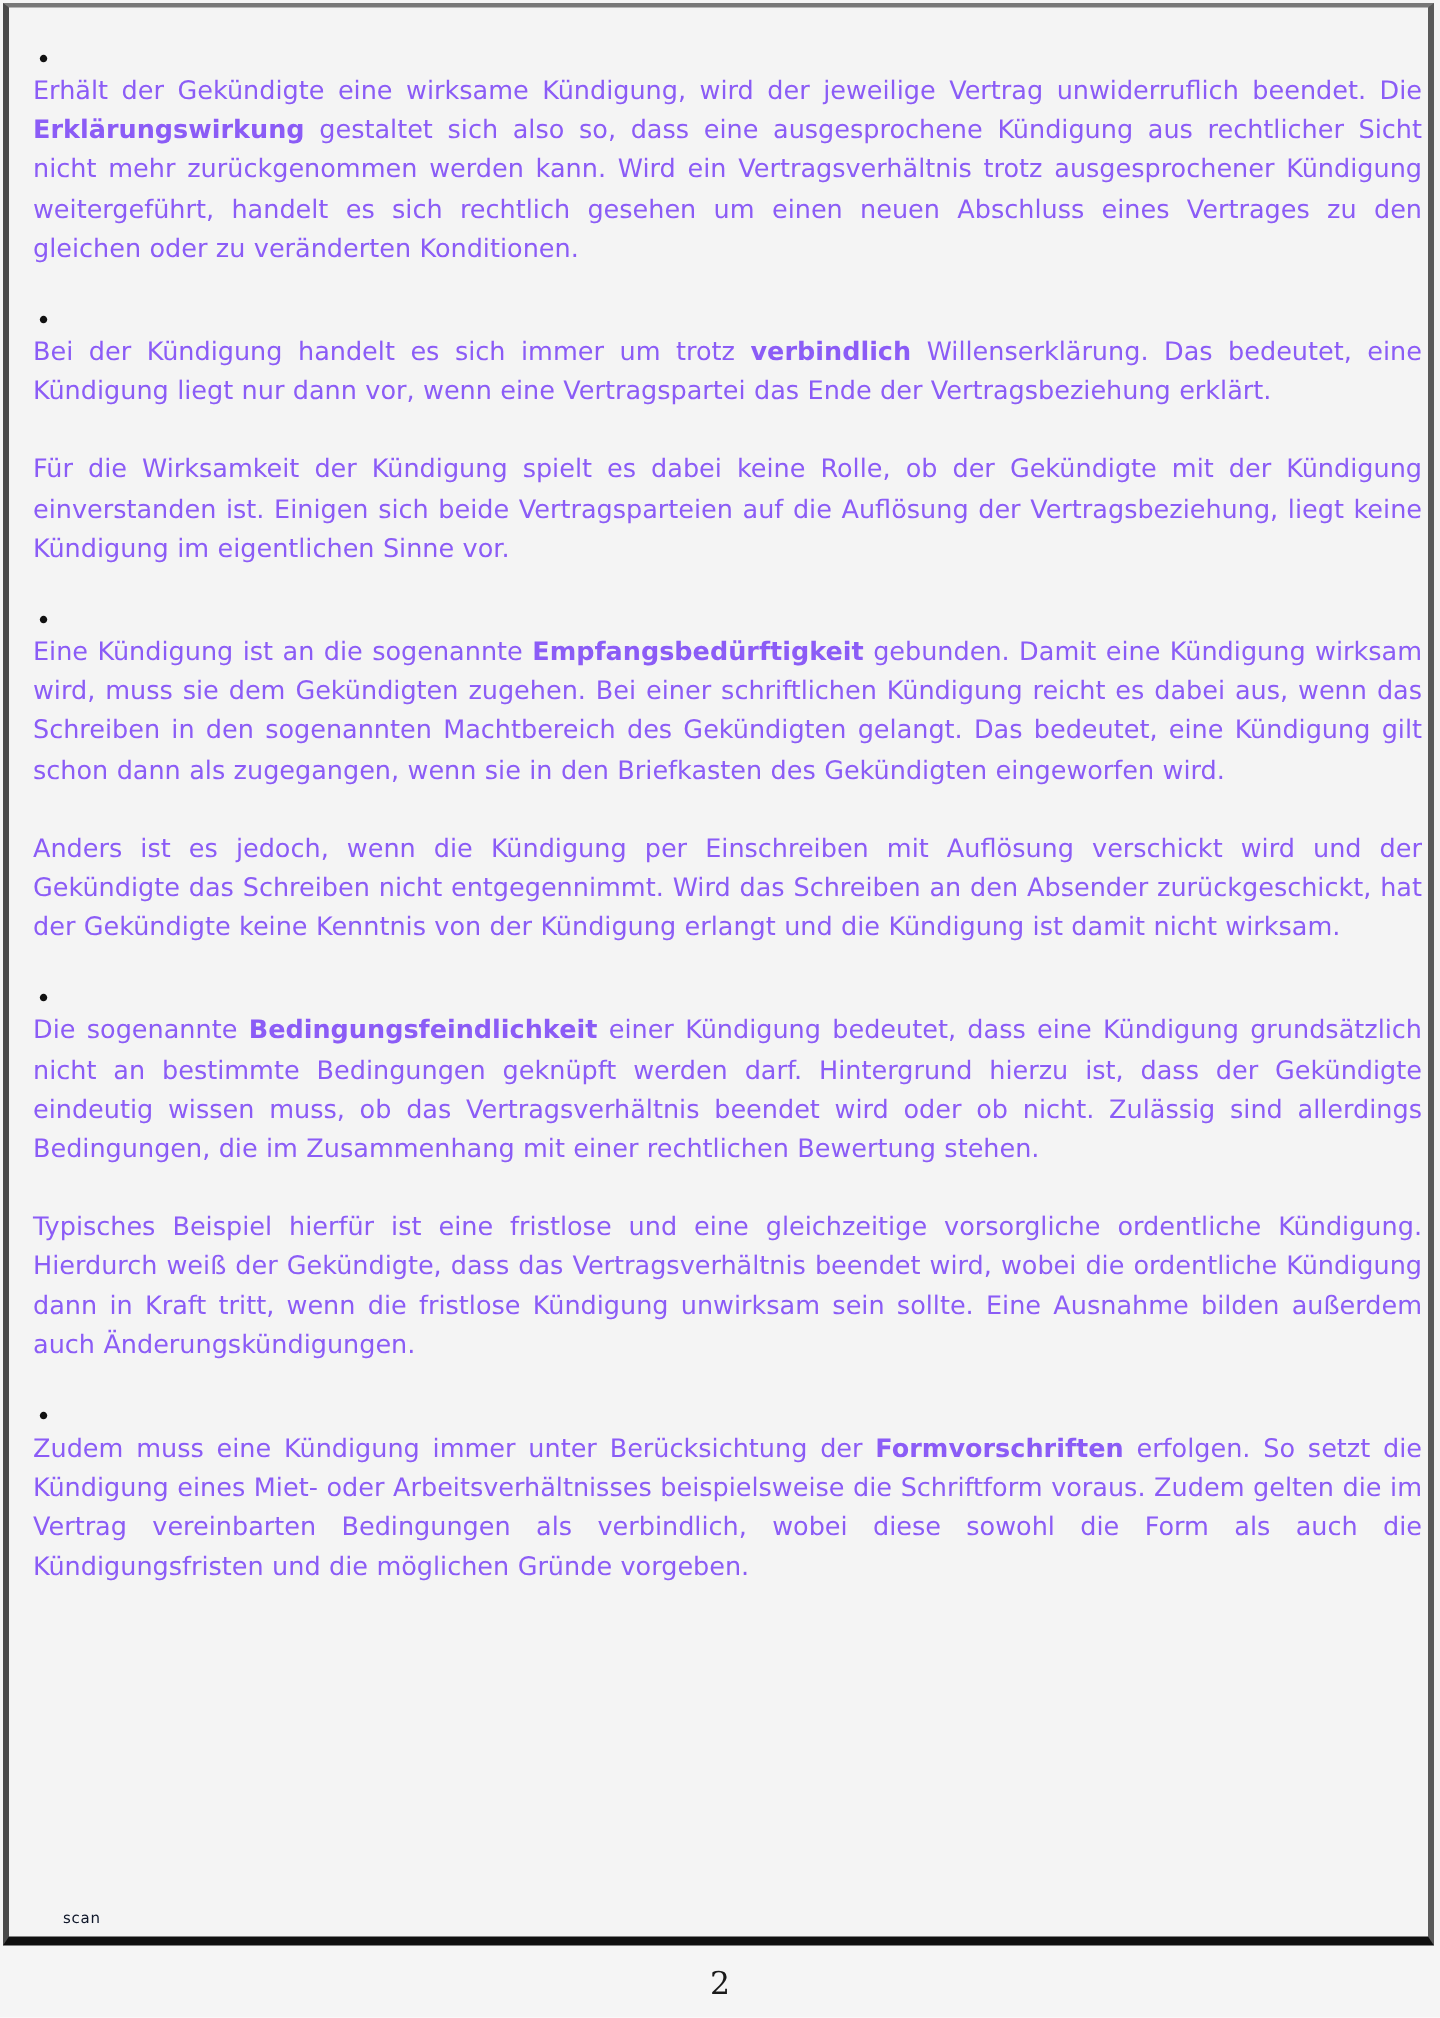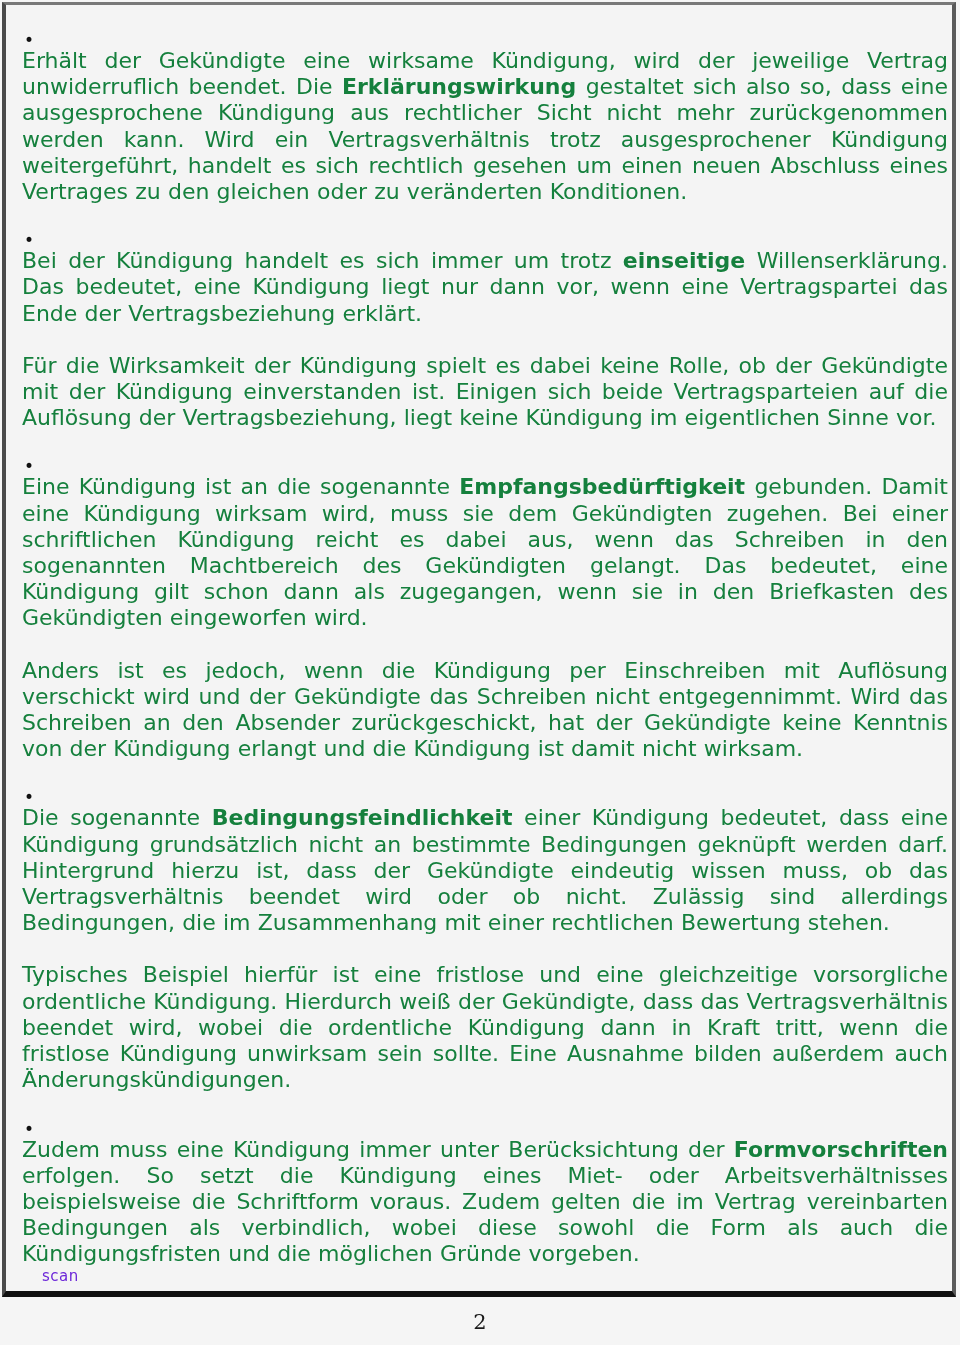--- a/index.html
+++ b/index.html
@@ -55,44 +55,44 @@
     font-size: 17px;
     line-height: 10px;
     color: #111;
     height: 13px;
     margin-left: 2px;
     letter-spacing: 0;
   }
 
   p.para {
     margin: 0;
-    font-size: 22px;
+    font-size: 17px;
     line-height: 26.2px;
-    color: #15803d;
+    color: #8b5cf6;
     text-align: justify;
     text-justify: inter-word;
     -webkit-hyphens: none;
     hyphens: none;
     word-spacing: 0.2px;
   }
 
   
   p.para.justify { text-align: justify; }
   .gap-md { height: 26px; }
   .gap-lg { height: 30px; }
 
   b { font-weight: bold; }
 
   
   .watermark {
     position: absolute;
     left: 36px;
     bottom: 6px;
-    font-size: 15px;
-    color: #6d28d9;
+    font-size: 10px;
+    color: #0f172a;
     font-family: "DejaVu Sans", sans-serif;
     letter-spacing: 0.5px;
     user-select: none;
   }
 
   .page-number {
     position: absolute;
     left: 0;
     top: 1310px;
     width: 960px;
@@ -111,21 +111,21 @@
 
     <div class="content" id="doc-body">
 
     <div class="block">
           <span class="bullet">•</span>
           <p class="para justify"><span>Erhält der Gekündigte eine wirksame Kündigung, wird der jeweilige Vertrag unwiderruflich beendet. Die </span><b>Erklärungswirkung</b><span> gestaltet sich also so, dass eine ausgesprochene Kündigung aus rechtlicher Sicht nicht mehr zurückgenommen werden kann. Wird ein Vertragsverhältnis trotz ausgesprochener Kündigung weitergeführt, handelt es sich rechtlich gesehen um einen neuen Abschluss eines Vertrages zu den gleichen oder zu veränderten Konditionen.</span></p>
         </div>
         <div class="gap-lg"></div>
         <div class="block">
           <span class="bullet">•</span>
-          <p class="para justify"><span>Bei der Kündigung handelt es sich immer um trotz </span><b>einseitige</b><span> Willenserklärung. Das bedeutet, eine Kündigung liegt nur dann vor, wenn eine Vertragspartei das Ende der Vertragsbeziehung erklärt.</span></p>
+          <p class="para justify"><span>Bei der Kündigung handelt es sich immer um trotz </span><b>verbindlich</b><span> Willenserklärung. Das bedeutet, eine Kündigung liegt nur dann vor, wenn eine Vertragspartei das Ende der Vertragsbeziehung erklärt.</span></p>
           <div class="gap-md"></div>
           <p class="para justify"><span>Für die Wirksamkeit der Kündigung spielt es dabei keine Rolle, ob der Gekündigte mit der Kündigung einverstanden ist. Einigen sich beide Vertragsparteien auf die Auflösung der Vertragsbeziehung, liegt keine Kündigung im eigentlichen Sinne vor.</span></p>
         </div>
         <div class="gap-lg"></div>
         <div class="block">
           <span class="bullet">•</span>
           <p class="para justify"><span>Eine Kündigung ist an die sogenannte </span><b>Empfangsbedürftigkeit</b><span> gebunden. Damit eine Kündigung wirksam wird, muss sie dem Gekündigten zugehen. Bei einer schriftlichen Kündigung reicht es dabei aus, wenn das Schreiben in den sogenannten Machtbereich des Gekündigten gelangt. Das bedeutet, eine Kündigung gilt schon dann als zugegangen, wenn sie in den Briefkasten des Gekündigten eingeworfen wird.</span></p>
           <div class="gap-md"></div>
           <p class="para justify"><span>Anders ist es jedoch, wenn die Kündigung per Einschreiben mit Auflösung verschickt wird und der Gekündigte das Schreiben nicht entgegennimmt. Wird das Schreiben an den Absender zurückgeschickt, hat der Gekündigte keine Kenntnis von der Kündigung erlangt und die Kündigung ist damit nicht wirksam.</span></p>
         </div>

